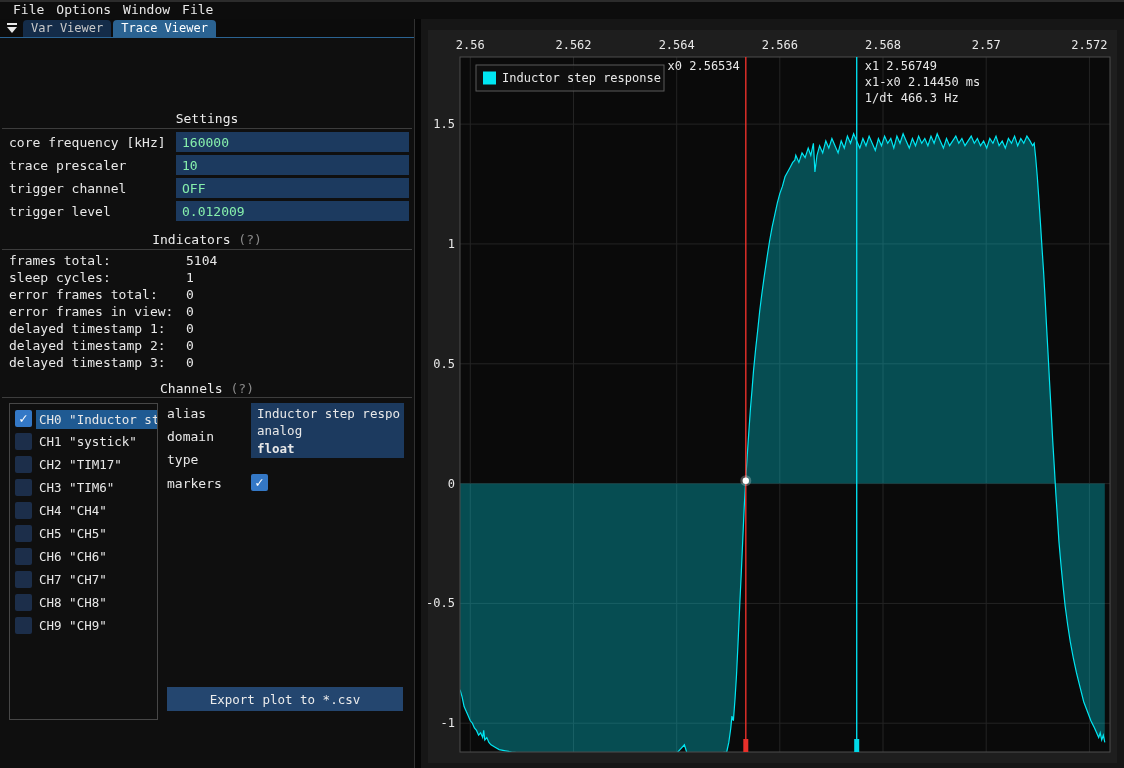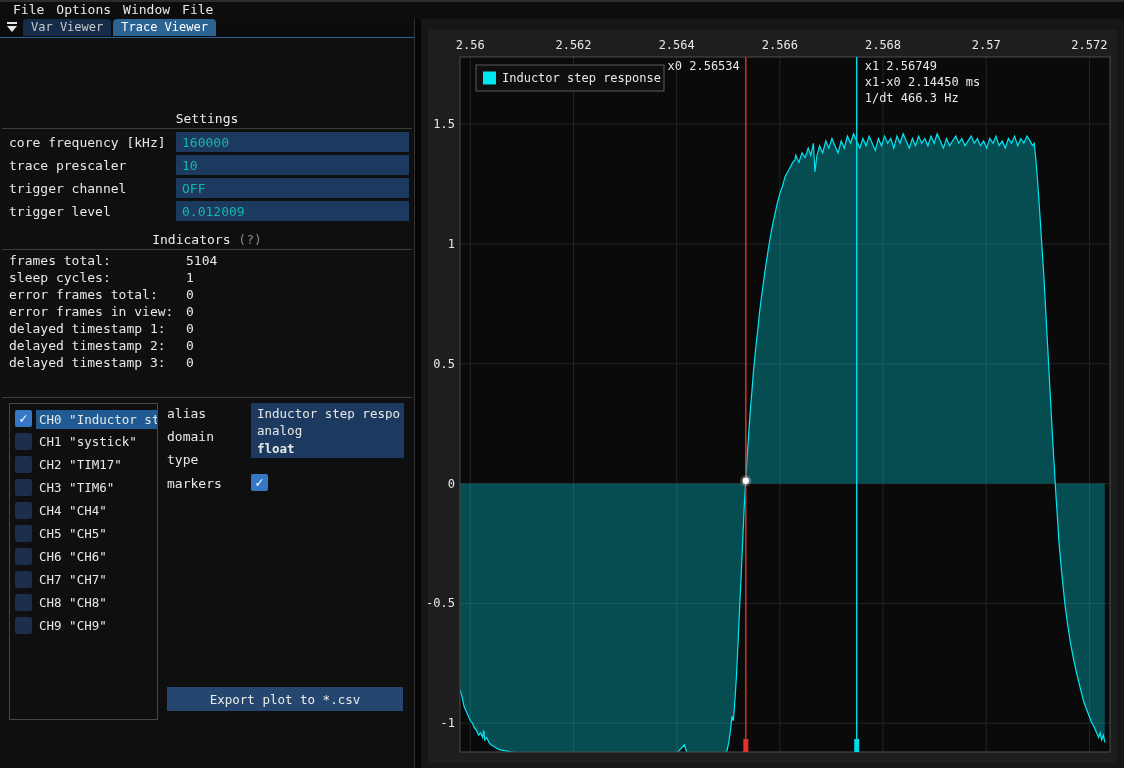--- a/index.html
+++ b/index.html
@@ -6,41 +6,41 @@
   body{width:1124px;height:768px;background:#0a0a0a;font-family:"DejaVu Sans Mono",monospace;
        font-size:13px;color:#e8e8e8;position:relative;overflow:hidden}
   .menubar{position:absolute;left:0;top:0;width:1124px;height:19px;background:#0d0d0d;
            border-top:2px solid #2c2c2c;box-sizing:border-box;display:flex;align-items:flex-end;padding-left:7px}
   .menu-item{padding:0 6px;height:17px;line-height:16px;cursor:default}
   .left-panel{position:absolute;left:0;top:19px;width:414px;height:749px;background:#0f0f0f}
   .divider{position:absolute;left:414px;top:19px;width:7px;height:749px;background:#060606;border-left:1px solid #313131}
   .right-panel{position:absolute;left:421px;top:19px;width:794px;height:749px;background:#161616}
 
   .tabbar{position:absolute;left:0;top:0;width:414px;height:19px;border-bottom:1px solid #2b6392;
-          box-sizing:border-box;display:flex;align-items:flex-start;background:#0c0c0c}
+          box-sizing:border-box;display:flex;align-items:center;background:#0c0c0c}
   .tab{height:17px;line-height:17px;padding:0 8px;border-radius:4px 4px 0 0;margin-right:2px;font-size:12px;cursor:default}
   .tab.active{background:#2b6392;color:#ffffff}
   .tab.inactive{background:#142c49;color:#c9c9c9}
   .tab-list-btn{width:16px;height:17px;margin:0 3px 0 4px;position:relative}
   .tab-list-btn::before{content:"";position:absolute;left:3px;top:3px;width:10px;height:2px;background:#e8e8e8}
   .tab-list-btn::after{content:"";position:absolute;left:3px;top:7px;width:0;height:0;
        border-left:5px solid transparent;border-right:5px solid transparent;border-top:6px solid #e8e8e8}
 
   .stopped-btn{position:absolute;left:9px;top:29px;width:394px;height:47px;background:#c8860e;border-radius:2px;
        display:flex;align-items:center;justify-content:center;color:#f5f0e6;letter-spacing:1px;cursor:default}
 
   .section-title{position:absolute;left:0;width:414px;text-align:center;color:#ececec;white-space:pre}
   .help{color:#8a8a8a}
   .sep{position:absolute;left:2px;width:410px;height:1px;background:#3d3d3d}
 
   .fld-label,.ind-label,.ind-value,.prop-label{position:absolute;white-space:nowrap}
   .fld-label,.ind-label{left:9px}
   .ind-value{left:186px}
   .fld-input{position:absolute;left:176px;width:233px;height:20px;background:#1c3a5f;border:0;outline:0;
-       color:#14b8a6;font-family:inherit;font-size:13px;padding:0 4px 0 6px;box-sizing:border-box}
+       color:#86efac;font-family:inherit;font-size:13px;padding:0 4px 0 6px;box-sizing:border-box}
   .prop-label{left:167px}
   .prop-input{position:absolute;left:251px;width:153px;height:20px;background:#1c3a5f;border:0;outline:0;
        color:#e8e8e8;font-family:inherit;font-size:12.5px;padding:0 4px 0 6px;box-sizing:border-box}
 
   .chan-box{position:absolute;left:9px;top:384px;width:149px;height:317px;border:1px solid #474747;
        background:#0f0f0f;box-sizing:border-box;overflow:hidden}
   .chan-row{position:absolute;left:0;width:147px;height:22px}
   .cb{position:absolute;width:17px;height:17px;background:#1c2e4a;border-radius:2px;cursor:default}
   .cb.checked{background:#3478c6}
   .cb.checked::after{content:"\2713";position:absolute;left:0;top:0;width:17px;height:17px;
@@ -96,20 +96,21 @@
       <div class="ind-label" style="top: 285px;">error frames in view:</div>
       <div class="ind-value" style="top: 285px;">0</div>
       <div class="ind-label" style="top: 302px;">delayed timestamp 1:</div>
       <div class="ind-value" style="top: 302px;">0</div>
       <div class="ind-label" style="top: 319px;">delayed timestamp 2:</div>
       <div class="ind-value" style="top: 319px;">0</div>
       <div class="ind-label" style="top: 336px;">delayed timestamp 3:</div>
       <div class="ind-value" style="top: 336px;">0</div>
     </div>
 
+  <div class="section-title" style="top:362px"><span>Channels</span> <span class="help">(?)</span></div>
   <div class="sep" style="top:378px"></div>
 
   <div class="chan-box" id="chan-box">
       <div class="chan-row" style="top: 5px;">
         <div class="cb checked" style="left: 5px; top: 1px;"></div>
         <div class="chan-label selected">CH0 "Inductor st</div>
       </div>
       <div class="chan-row" style="top: 28px;">
         <div class="cb" style="left: 5px; top: 1px;"></div>
         <div class="chan-label">CH1 "systick"</div>

